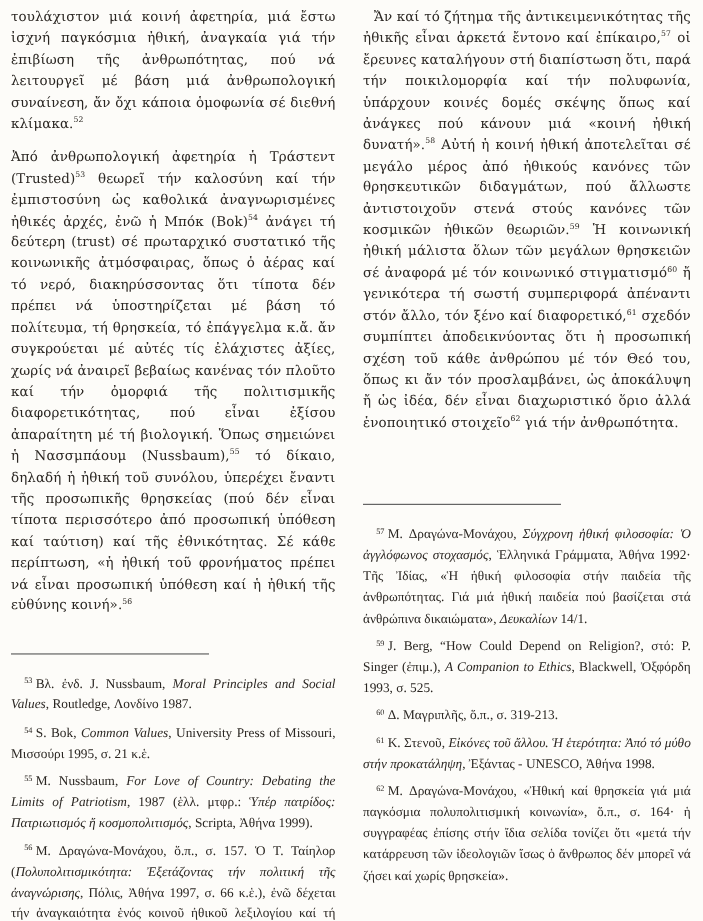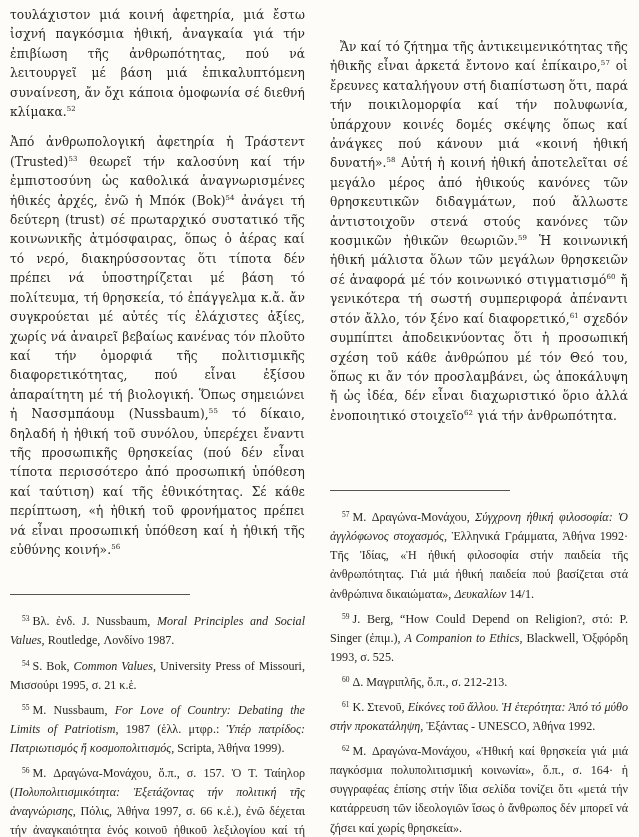--- a/index.html
+++ b/index.html
@@ -10,54 +10,54 @@
     position: relative;
   }
   .col { position: absolute; top: 6px; }
   .col-left { left: 10px; width: 295px; }
   .col-right { left: 330px; width: 298px; }
   .body-text {
     font-size: 12.2px; line-height: 19.4px;
     text-align: justify; letter-spacing: 0.1px;
   }
   .body-text p { margin: 0; }
-  .body-text p.indent { text-indent: 10px; margin-top: 32px; }
+  .body-text p.indent { text-indent: 10px; }
   .gap { height: 11px; }
   sup { font-size: 7px; line-height: 0; vertical-align: 5px; }
   .rule { border: 0; border-top: 1px solid #555; width: 180px; margin: 0; }
   .rule-left { margin-top: 34px; margin-bottom: 14px; }
   .rule-right { margin-top: 64px; margin-bottom: 14px; }
   .notes { font-family: "Liberation Serif", serif; font-size: 12.1px; line-height: 19.1px; text-align: justify; }
   .note { margin: 0 0 3px 0; text-indent: 12px; }
   .note .num { font-size: 7.5px; vertical-align: 4px; margin-right: 3px; }
   i { font-style: italic; }
 </style>
 </head>
 <body>
 
 <div class="col col-left">
   <div class="body-text">
-    <p><span>τουλάχιστον μιά κοινή ἀφετηρία, μιά ἔστω ἰσχνή παγκόσμια ἠθική, ἀναγκαία γιά τήν ἐπιβίωση τῆς ἀνθρωπότητας, πού νά λειτουργεῖ μέ βάση μιά ἐπικαλυπτόμενη συναίνεση, ἄν ὄχι κάποια ὁμοφωνία σέ διεθνή κλίμακα.</span><sup>52</sup></p>
+    <p><span>τουλάχιστον μιά κοινή ἀφετηρία, μιά ἔστω ἰσχνή παγκόσμια ἠθική, ἀναγκαία γιά τήν ἐπιβίωση τῆς ἀνθρωπότητας, πού νά λειτουργεῖ μέ βάση μιά ἀνθρωπολογική συναίνεση, ἄν ὄχι κάποια ὁμοφωνία σέ διεθνή κλίμακα.</span><sup>52</sup></p>
     <div class="gap"></div>
     <p><span>Ἀπό ἀνθρωπολογική ἀφετηρία ἡ Τράστεντ (Trusted)</span><sup>53</sup><span> θεωρεῖ τήν καλοσύνη καί τήν ἐμπιστοσύνη ὡς καθολικά ἀναγνωρισμένες ἠθικές ἀρχές, ἐνῶ ἡ Μπόκ (Bok)</span><sup>54</sup><span> ἀνάγει τή δεύτερη (trust) σέ πρωταρχικό συστατικό τῆς κοινωνικῆς ἀτμόσφαιρας, ὅπως ὁ ἀέρας καί τό νερό, διακηρύσσοντας ὅτι τίποτα δέν πρέπει νά ὑποστηρίζεται μέ βάση τό πολίτευμα, τή θρησκεία, τό ἐπάγγελμα κ.ἄ. ἄν συγκρούεται μέ αὐτές τίς ἐλάχιστες ἀξίες, χωρίς νά ἀναιρεῖ βεβαίως κανένας τόν πλοῦτο καί τήν ὀμορφιά τῆς πολιτισμικῆς διαφορετικότητας, πού εἶναι ἐξίσου ἀπαραίτητη μέ τή βιολογική. Ὅπως σημειώνει ἡ Νασσμπάουμ (Nussbaum),</span><sup>55</sup><span> τό δίκαιο, δηλαδή ἡ ἠθική τοῦ συνόλου, ὑπερέχει ἔναντι τῆς προσωπικῆς θρησκείας (πού δέν εἶναι τίποτα περισσότερο ἀπό προσωπική ὑπόθεση καί ταύτιση) καί τῆς ἐθνικότητας. Σέ κάθε περίπτωση, «ἡ ἠθική τοῦ φρονήματος πρέπει νά εἶναι προσωπική ὑπόθεση καί ἡ ἠθική τῆς εὐθύνης κοινή».</span><sup>56</sup></p>
   </div>
   <hr class="rule rule-left">
   <div class="notes" id="notes-left">
       <p class="note"><span class="num">53</span><span>Βλ. ἐνδ. J. Nussbaum, </span><i>Moral Principles and Social Values</i><span>, Routledge, Λονδίνο 1987.</span></p>
       <p class="note"><span class="num">54</span><span>S. Bok, </span><i>Common Values</i><span>, University Press of Missouri, Μισσούρι 1995, σ. 21 κ.ἑ.</span></p>
       <p class="note"><span class="num">55</span><span>M. Nussbaum, </span><i>For Love of Country: Debating the Limits of Patriotism</i><span>, 1987 (ἑλλ. μτφρ.: </span><i>Ὑπέρ πατρίδος: Πατριωτισμός ἤ κοσμοπολιτισμός</i><span>, Scripta, Ἀθήνα 1999).</span></p>
       <p class="note"><span class="num">56</span><span>M. Δραγώνα-Μονάχου, ὅ.π., σ. 157. Ὁ Τ. Ταίηλορ (</span><i>Πολυπολιτισμικότητα: Ἐξετάζοντας τήν πολιτική τῆς ἀναγνώρισης</i><span>, Πόλις, Ἀθήνα 1997, σ. 66 κ.ἑ.), ἐνῶ δέχεται τήν ἀναγκαιότητα ἑνός κοινοῦ ἠθικοῦ λεξιλογίου καί τή σημασία τῆς ἀνεκτικότητας, βλέπει τήν ἀνάγκη μιά πολυπολιτισμική κοινωνία νά διέπεται ἀπό ἠθικές διαφωνίες.</span></p>
     </div>
 </div>
 
 <div class="col col-right">
   <div class="body-text">
     <p class="indent"><span>Ἄν καί τό ζήτημα τῆς ἀντικειμενικότητας τῆς ἠθικῆς εἶναι ἀρκετά ἔντονο καί ἐπίκαιρο,</span><sup>57</sup><span> οἱ ἔρευνες καταλήγουν στή διαπίστωση ὅτι, παρά τήν ποικιλομορφία καί τήν πολυφωνία, ὑπάρχουν κοινές δομές σκέψης ὅπως καί ἀνάγκες πού κάνουν μιά «κοινή ἠθική δυνατή».</span><sup>58</sup><span> Αὐτή ἡ κοινή ἠθική ἀποτελεῖται σέ μεγάλο μέρος ἀπό ἠθικούς κανόνες τῶν θρησκευτικῶν διδαγμάτων, πού ἄλλωστε ἀντιστοιχοῦν στενά στούς κανόνες τῶν κοσμικῶν ἠθικῶν θεωριῶν.</span><sup>59</sup><span> Ἡ κοινωνική ἠθική μάλιστα ὅλων τῶν μεγάλων θρησκειῶν σέ ἀναφορά μέ τόν κοινωνικό στιγματισμό</span><sup>60</sup><span> ἤ γενικότερα τή σωστή συμπεριφορά ἀπέναντι στόν ἄλλο, τόν ξένο καί διαφορετικό,</span><sup>61</sup><span> σχεδόν συμπίπτει ἀποδεικνύοντας ὅτι ἡ προσωπική σχέση τοῦ κάθε ἀνθρώπου μέ τόν Θεό του, ὅπως κι ἄν τόν προσλαμβάνει, ὡς ἀποκάλυψη ἤ ὡς ἰδέα, δέν εἶναι διαχωριστικό ὅριο ἀλλά ἑνοποιητικό στοιχεῖο</span><sup>62</sup><span> γιά τήν ἀνθρωπότητα.</span></p>
   </div>
   <hr class="rule rule-right">
   <div class="notes" id="notes-right">
       <p class="note"><span class="num">57</span><span>M. Δραγώνα-Μονάχου, </span><i>Σύγχρονη ἠθική φιλοσοφία: Ὁ ἀγγλόφωνος στοχασμός</i><span>, Ἑλληνικά Γράμματα, Ἀθήνα 1992· Τῆς Ἰδίας, «Ἡ ἠθική φιλοσοφία στήν παιδεία τῆς ἀνθρωπότητας. Γιά μιά ἠθική παιδεία πού βασίζεται στά ἀνθρώπινα δικαιώματα», </span><i>Δευκαλίων</i><span> 14/1.</span></p>
       <p class="note"><span class="num">59</span><span>J. Berg, “How Could Depend on Religion?, στό: P. Singer (ἐπιμ.), </span><i>A Companion to Ethics</i><span>, Blackwell, Ὀξφόρδη 1993, σ. 525.</span></p>
-      <p class="note"><span class="num">60</span><span>Δ. Μαγριπλῆς, ὅ.π., σ. 212-213.</span></p>
-      <p class="note"><span class="num">61</span><span>Κ. Στενοῦ, </span><i>Εἰκόνες τοῦ ἄλλου. Ἡ ἑτερότητα: Ἀπό τό μύθο στήν προκατάληψη</i><span>, Ἐξάντας - UNESCO, Ἀθήνα 1992.</span></p>
+      <p class="note"><span class="num">60</span><span>Δ. Μαγριπλῆς, ὅ.π., σ. 319-213.</span></p>
+      <p class="note"><span class="num">61</span><span>Κ. Στενοῦ, </span><i>Εἰκόνες τοῦ ἄλλου. Ἡ ἑτερότητα: Ἀπό τό μύθο στήν προκατάληψη</i><span>, Ἐξάντας - UNESCO, Ἀθήνα 1998.</span></p>
       <p class="note"><span class="num">62</span><span>M. Δραγώνα-Μονάχου, «Ἠθική καί θρησκεία γιά μιά παγκόσμια πολυπολιτισμική κοινωνία», ὅ.π., σ. 164· ἡ συγγραφέας ἐπίσης στήν ἴδια σελίδα τονίζει ὅτι «μετά τήν κατάρρευση τῶν ἰδεολογιῶν ἴσως ὁ ἄνθρωπος δέν μπορεῖ νά ζήσει καί χωρίς θρησκεία».</span></p>
     </div>
 </div>
 
 </body></html>

